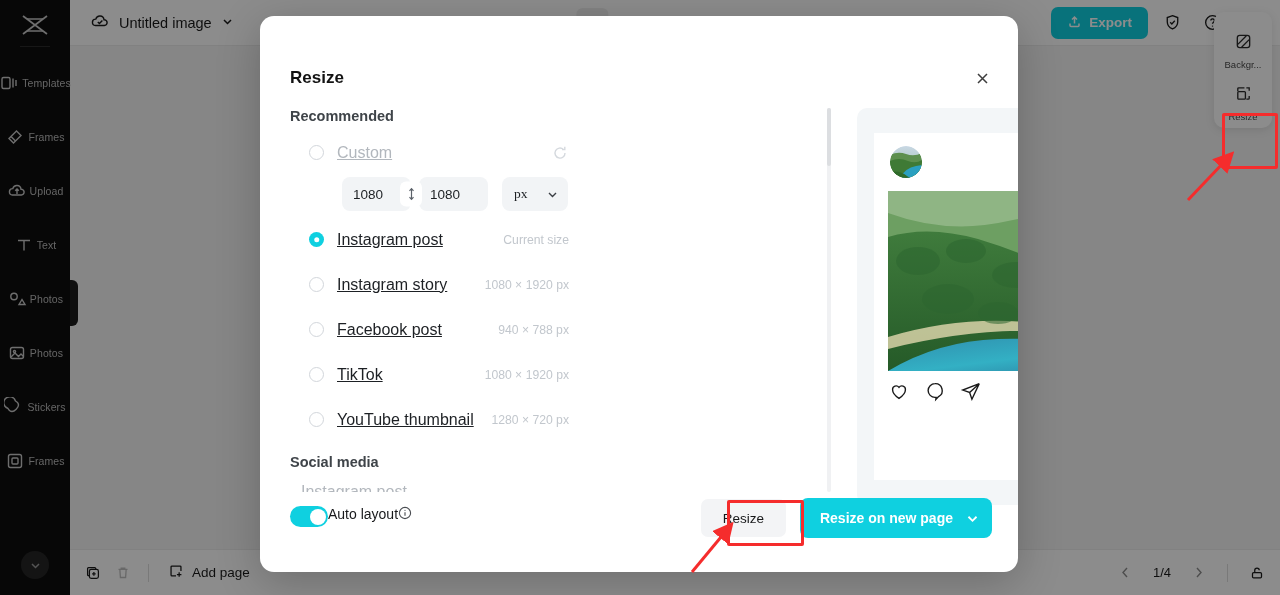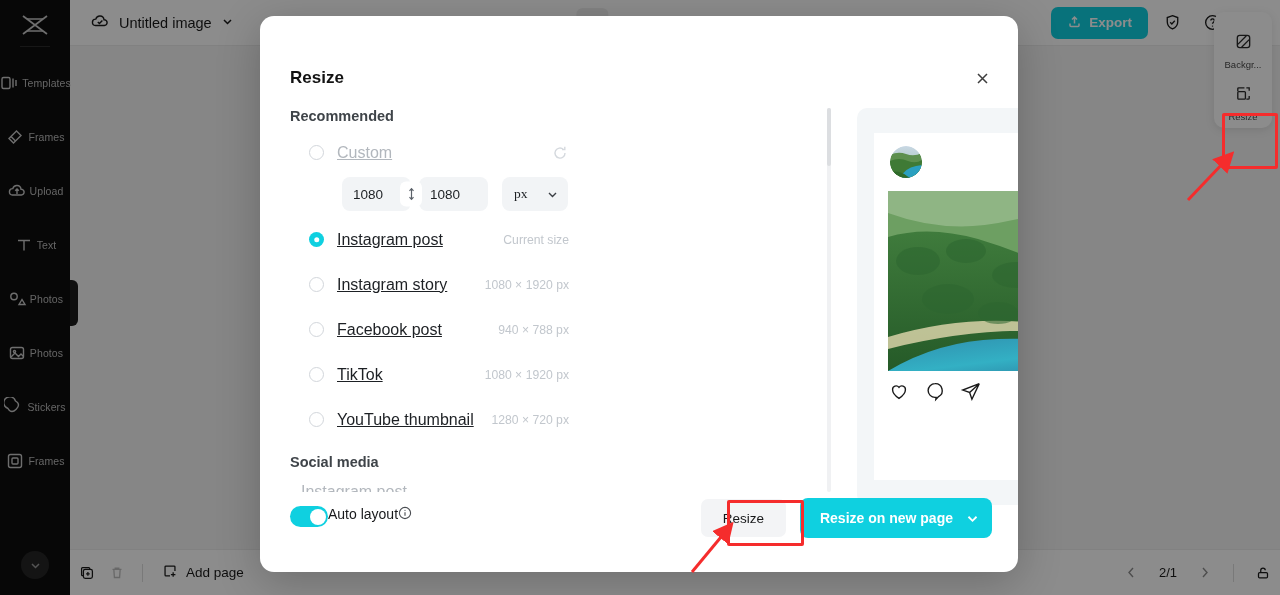--- a/index.html
+++ b/index.html
@@ -53,21 +53,21 @@
   .export-btn {
     display: flex; align-items: center; gap: 7px; height: 32px; padding: 0 16px;
     border-radius: 7px; color: #fff; font-size: 13.5px; font-weight: bold; cursor: pointer;
   }
   .ti { width: 32px; height: 32px; border-radius: 6px; display: flex; align-items: center; justify-content: center; cursor: pointer; }
 
   
   .canvas-area { position: absolute; left: 0; top: 46px; width: 1210px; height: 503px; background: #f4f4f4; }
   .bottombar {
     position: absolute; left: 0; bottom: 0; width: 1210px; height: 46px; background: #fff;
-    display: flex; align-items: center; padding: 0 2px; border-top: 1px solid #ececec;
+    display: flex; align-items: center; padding: 0 8px; border-top: 1px solid #ececec;
   }
   .bb-btn { width: 30px; height: 30px; border-radius: 6px; display: flex; align-items: center; justify-content: center; cursor: pointer; }
   .bb-divider { width: 1px; height: 18px; background: #dcdcdc; margin: 0 10px; }
   .addpage { display: flex; align-items: center; gap: 7px; font-size: 13.5px; color: #1b1b1b; cursor: pointer; padding: 4px 8px; border-radius: 6px; }
   .bb-right { margin-left: auto; display: flex; align-items: center; gap: 4px; }
   .page-ind { font-size: 13px; color: #1b1b1b; padding: 0 8px; }
 
   
   .right-panel {
     position: absolute; right: 8px; top: 12px; width: 58px;
@@ -397,21 +397,21 @@
           </svg>
         </span>
         <span>Add page</span>
       </div>
       <div class="bb-right">
         <div class="bb-btn">
           <svg width="15" height="15" viewBox="0 0 15 15" fill="none" stroke="#8d8d8d" stroke-width="1.4">
               <path d="M9 3L5 7.5 9 12"></path>
             </svg>
         </div>
-        <span class="page-ind">2/1</span>
+        <span class="page-ind">1/4</span>
         <div class="bb-btn">
           <svg width="15" height="15" viewBox="0 0 15 15" fill="none" stroke="#8d8d8d" stroke-width="1.4">
               <path d="M6 3l4 4.5L6 12"></path>
             </svg>
         </div>
         <div class="bb-divider"></div>
         <div class="bb-btn">
           <svg width="18" height="18" viewBox="0 0 20 20" fill="none" stroke="#1b1b1b" stroke-width="1.4">
             <rect x="5" y="9.5" width="10" height="6" rx="1.3"></rect>
               <path d="M7.5 9.5V7a2.5 2.5 0 015 0"></path>

